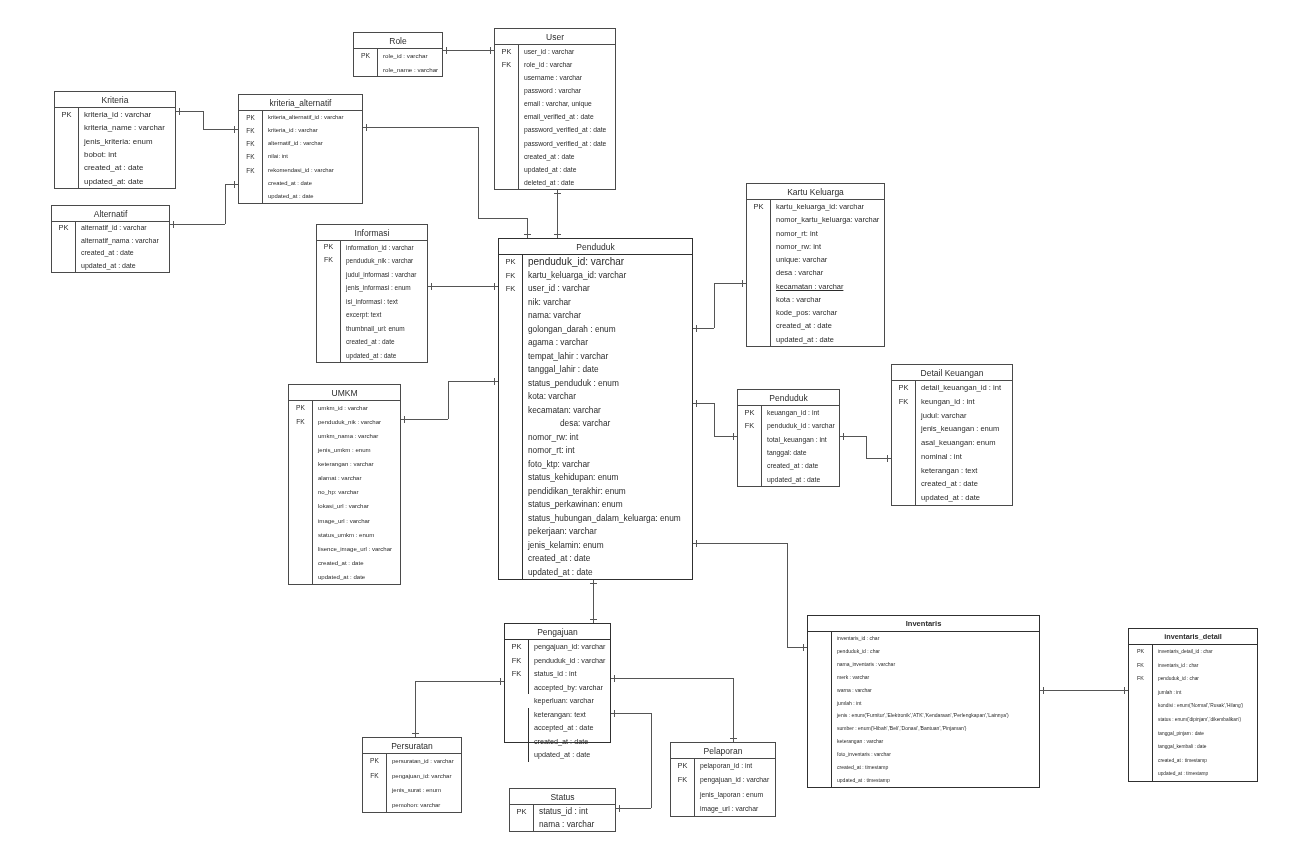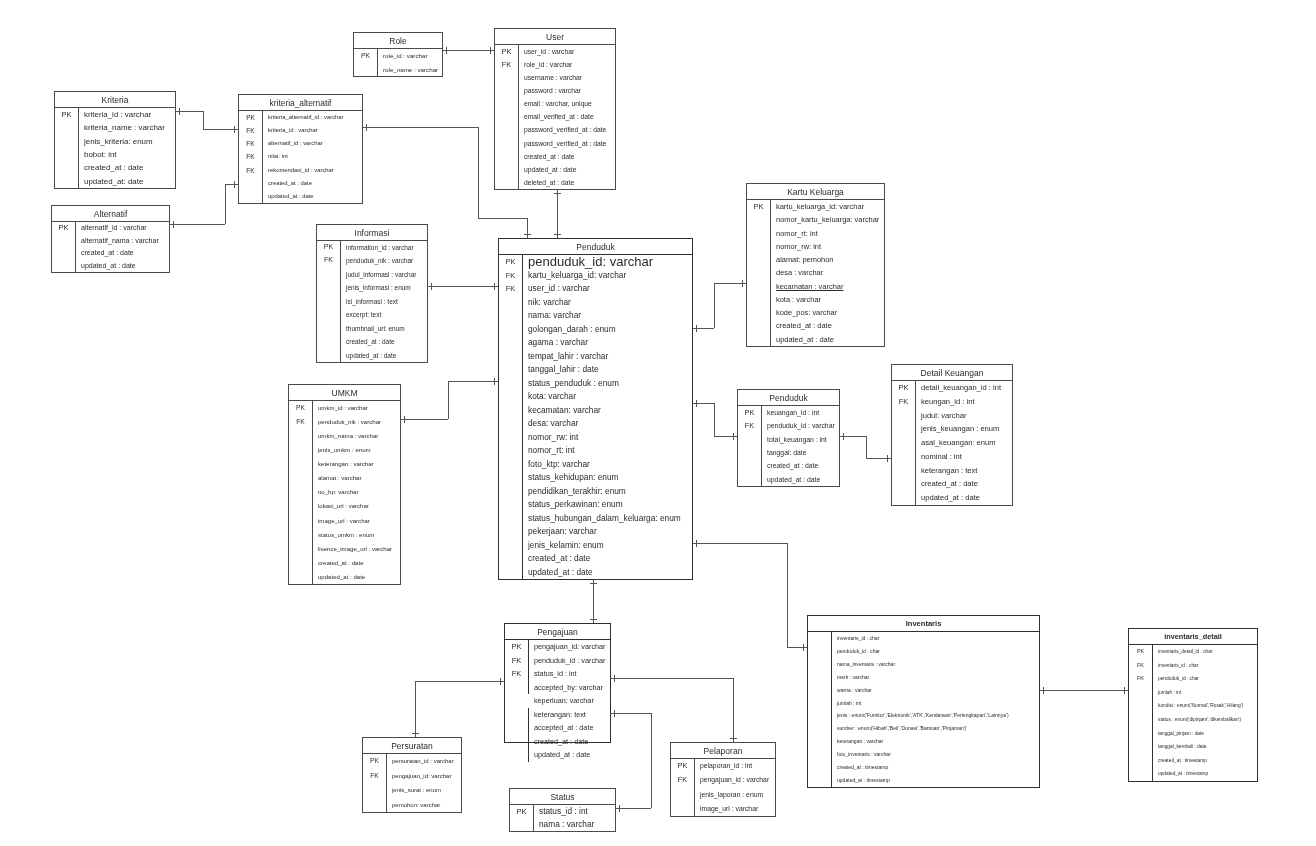--- a/index.html
+++ b/index.html
@@ -256,21 +256,21 @@
       </div>
       <div class="row" style="height: 13.4444px;">
         <span class="k" style="border-right: 1px solid rgb(74, 74, 74); font-size: 7.08px; line-height: 13.4444px;"></span>
         <span class="t" style="font-size: 6.48px; line-height: 13.4444px;">updated_at : date</span>
       </div>
     </div>
     <div class="entity" style="left: 498px; top: 238px; width: 195px; height: 342px; border: 1.6px solid rgb(48, 48, 48); color: rgb(43, 43, 43);">
       <div class="hdr" style="height: 16px; line-height: 16px; font-size: 8.5px; border-bottom: 1px solid rgb(48, 48, 48); font-weight: 400;">Penduduk</div>
       <div class="row" style="height: 13.5px;">
         <span class="k" style="border-right: 1px solid rgb(48, 48, 48); font-size: 7.5px; line-height: 13.5px;">PK</span>
-        <span class="t" style="font-size: 13px; line-height: 13.5px;">penduduk_id: varchar</span>
+        <span class="t" style="font-size: 10px; line-height: 13.5px;">penduduk_id: varchar</span>
       </div>
       <div class="row" style="height: 13.5px;">
         <span class="k" style="border-right: 1px solid rgb(48, 48, 48); font-size: 7.5px; line-height: 13.5px;">FK</span>
         <span class="t" style="font-size: 8.3px; line-height: 13.5px;">kartu_keluarga_id: varchar</span>
       </div>
       <div class="row" style="height: 13.5px;">
         <span class="k" style="border-right: 1px solid rgb(48, 48, 48); font-size: 7.5px; line-height: 13.5px;">FK</span>
         <span class="t" style="font-size: 8.3px; line-height: 13.5px;">user_id : varchar</span>
       </div>
       <div class="row" style="height: 13.5px;">
@@ -302,21 +302,21 @@
         <span class="t" style="font-size: 8.3px; line-height: 13.5px;">status_penduduk : enum</span>
       </div>
       <div class="row" style="height: 13.5px;">
         <span class="k" style="border-right: 1px solid rgb(48, 48, 48); font-size: 7.5px; line-height: 13.5px;"></span>
         <span class="t" style="font-size: 8.3px; line-height: 13.5px;">kota: varchar</span>
       </div>
       <div class="row" style="height: 13.5px;">
         <span class="k" style="border-right: 1px solid rgb(48, 48, 48); font-size: 7.5px; line-height: 13.5px;"></span>
         <span class="t" style="font-size: 8.3px; line-height: 13.5px;">kecamatan: varchar</span>
       </div>
-      <div class="row" style="height: 13.5px;">
+      <div class="row" style="height: 13.5px; gap: 32px;">
         <span class="k" style="border-right: 1px solid rgb(48, 48, 48); font-size: 7.5px; line-height: 13.5px;"></span>
         <span class="t" style="font-size: 8.3px; line-height: 13.5px;">desa: varchar</span>
       </div>
       <div class="row" style="height: 13.5px;">
         <span class="k" style="border-right: 1px solid rgb(48, 48, 48); font-size: 7.5px; line-height: 13.5px;"></span>
         <span class="t" style="font-size: 8.3px; line-height: 13.5px;">nomor_rw: int</span>
       </div>
       <div class="row" style="height: 13.5px;">
         <span class="k" style="border-right: 1px solid rgb(48, 48, 48); font-size: 7.5px; line-height: 13.5px;"></span>
         <span class="t" style="font-size: 8.3px; line-height: 13.5px;">nomor_rt: int</span>
@@ -371,21 +371,21 @@
       <div class="row" style="height: 13.2727px;">
         <span class="k" style="border-right: 1px solid rgb(74, 74, 74); font-size: 7.5px; line-height: 13.2727px;"></span>
         <span class="t" style="font-size: 7.44828px; line-height: 13.2727px;">nomor_rt: int</span>
       </div>
       <div class="row" style="height: 13.2727px;">
         <span class="k" style="border-right: 1px solid rgb(74, 74, 74); font-size: 7.5px; line-height: 13.2727px;"></span>
         <span class="t" style="font-size: 7.44828px; line-height: 13.2727px;">nomor_rw: int</span>
       </div>
       <div class="row" style="height: 13.2727px;">
         <span class="k" style="border-right: 1px solid rgb(74, 74, 74); font-size: 7.5px; line-height: 13.2727px;"></span>
-        <span class="t" style="font-size: 7.44828px; line-height: 13.2727px;">alamat: pemohon</span>
+        <span class="t" style="font-size: 7.44828px; line-height: 13.2727px;">unique: varchar</span>
       </div>
       <div class="row" style="height: 13.2727px;">
         <span class="k" style="border-right: 1px solid rgb(74, 74, 74); font-size: 7.5px; line-height: 13.2727px;"></span>
         <span class="t" style="font-size: 7.44828px; line-height: 13.2727px;">desa : varchar</span>
       </div>
       <div class="row" style="height: 13.2727px; text-decoration: underline;">
         <span class="k" style="border-right: 1px solid rgb(74, 74, 74); font-size: 7.5px; line-height: 13.2727px;"></span>
         <span class="t" style="font-size: 7.44828px; line-height: 13.2727px;">kecamatan : varchar</span>
       </div>
       <div class="row" style="height: 13.2727px;">

